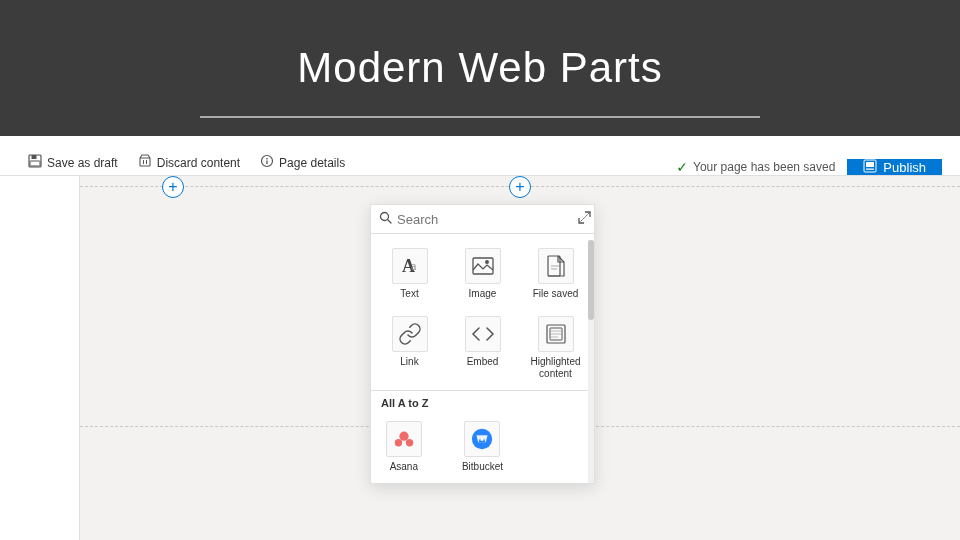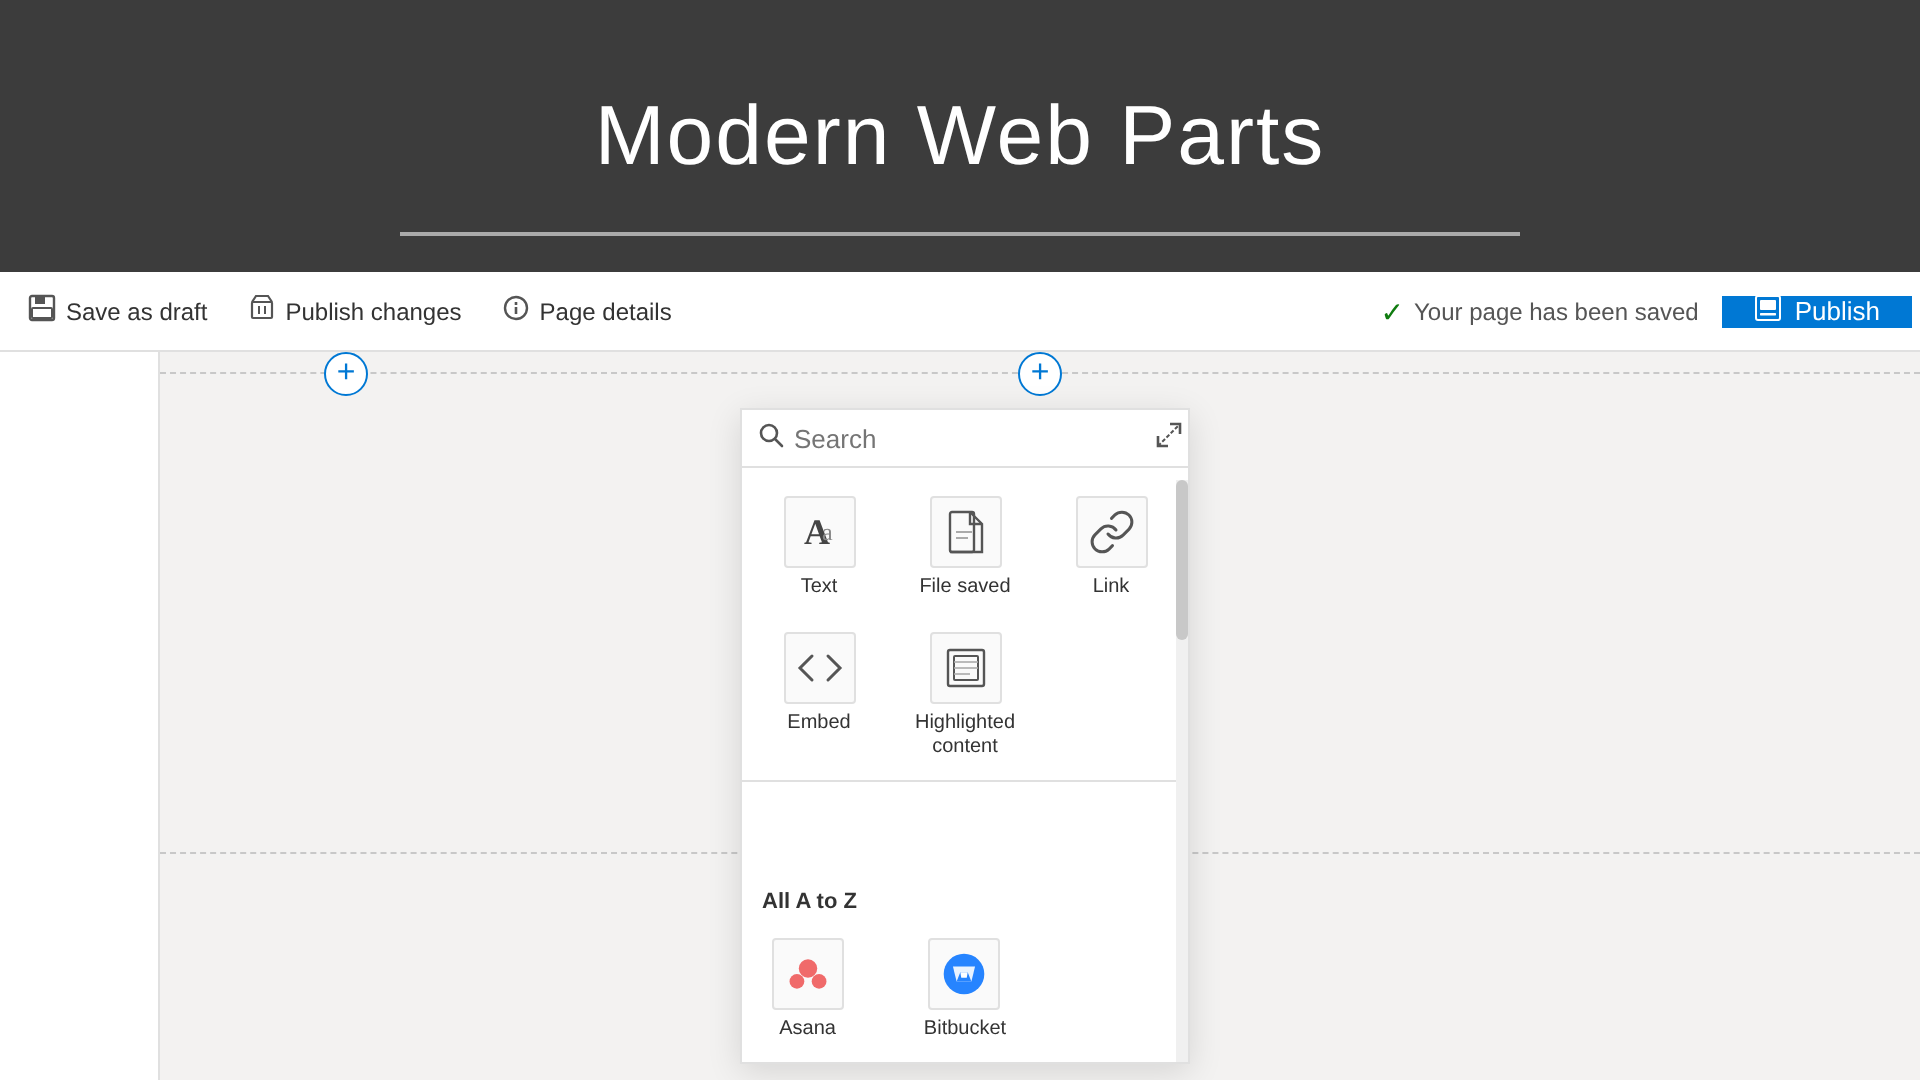--- a/index.html
+++ b/index.html
@@ -35,22 +35,22 @@
       height: 2px;
       background: #aaa;
     }
 
     
     .toolbar {
       background: #fff;
       border-bottom: 1px solid #e0e0e0;
       height: 40px;
       display: flex;
-      align-items: center;
-      padding: 0 4px;
+      align-items: flex-end;
+      padding: 0 18px;
       gap: 0;
       position: relative;
     }
     .toolbar-btn {
       display: flex;
       align-items: center;
       gap: 5px;
       padding: 4px 10px;
       font-size: 12px;
       color: #333;
@@ -222,21 +222,20 @@
       color: #333;
       text-align: center;
       line-height: 1.2;
     }
 
     .panel-section-title {
       padding: 6px 10px 4px 10px;
       font-size: 11px;
       font-weight: 600;
       color: #333;
-      margin-top: 48px;
     }
 
     .panel-bottom-grid {
       display: grid;
       grid-template-columns: repeat(3, 1fr);
       padding: 2px 4px 4px 4px;
       gap: 21px;
     }
 
     
@@ -287,21 +286,21 @@
 
   <button class="toolbar-btn">
     <span class="toolbar-icon">
       <svg width="14" height="14" viewBox="0 0 14 14" fill="none">
         <path d="M2 4 L4 1 L10 1 L12 4" stroke="#555" stroke-width="1.1" fill="none"></path>
         <rect x="2" y="4" width="10" height="8" rx="0.5" stroke="#555" stroke-width="1.1" fill="none"></rect>
         <line x1="5.5" y1="6" x2="5.5" y2="10" stroke="#555" stroke-width="1"></line>
         <line x1="8.5" y1="6" x2="8.5" y2="10" stroke="#555" stroke-width="1"></line>
       </svg>
     </span>
-    <span>Publish changes</span>
+    <span>Discard content</span>
   </button>
 
   <button class="toolbar-btn">
     <span class="toolbar-icon">
       <svg width="14" height="14" viewBox="0 0 14 14" fill="none">
         <circle cx="7" cy="7" r="5.5" stroke="#555" stroke-width="1.2" fill="none"></circle>
         <line x1="7" y1="4" x2="7" y2="5.5" stroke="#555" stroke-width="1.3"></line>
         <line x1="7" y1="6.5" x2="7" y2="10" stroke="#555" stroke-width="1.3"></line>
       </svg>
     </span>
@@ -364,20 +363,30 @@
       <div class="panel-item">
         <div class="panel-item-icon icon-text">
           <svg width="24" height="24" viewBox="0 0 24 24" fill="none">
             <text x="4" y="18" font-size="18" font-family="serif" font-weight="bold" fill="#444">A</text>
             <text x="13" y="16" font-size="12" font-family="serif" fill="#888">a</text>
           </svg>
         </div>
         <span class="panel-item-label">Text</span>
       </div>
 
+      <div class="panel-item">
+        <div class="panel-item-icon icon-image">
+          <svg width="24" height="24" viewBox="0 0 24 24" fill="none">
+            <rect x="2" y="4" width="20" height="16" rx="1" stroke="#555" stroke-width="1.3" fill="none"></rect>
+            <polyline points="2,16 7,10 12,15 16,11 22,16" stroke="#555" stroke-width="1.2" fill="none"></polyline>
+            <circle cx="16" cy="8" r="2" fill="#555"></circle>
+          </svg>
+        </div>
+        <span class="panel-item-label">Image</span>
+      </div>
 
       <div class="panel-item">
         <div class="panel-item-icon icon-fileviewer">
           <svg width="24" height="24" viewBox="0 0 24 24" fill="none">
             <rect x="4" y="2" width="12" height="20" rx="1" stroke="#555" stroke-width="1.2" fill="none"></rect>
             <polyline points="14,2 20,8 20,22 4,22" stroke="#555" stroke-width="1.2" fill="none"></polyline>
             <polyline points="14,2 14,8 20,8" stroke="#555" stroke-width="1.2" fill="none"></polyline>
             <line x1="7" y1="12" x2="15" y2="12" stroke="#aaa" stroke-width="1"></line>
             <line x1="7" y1="15" x2="13" y2="15" stroke="#aaa" stroke-width="1"></line>
           </svg>

